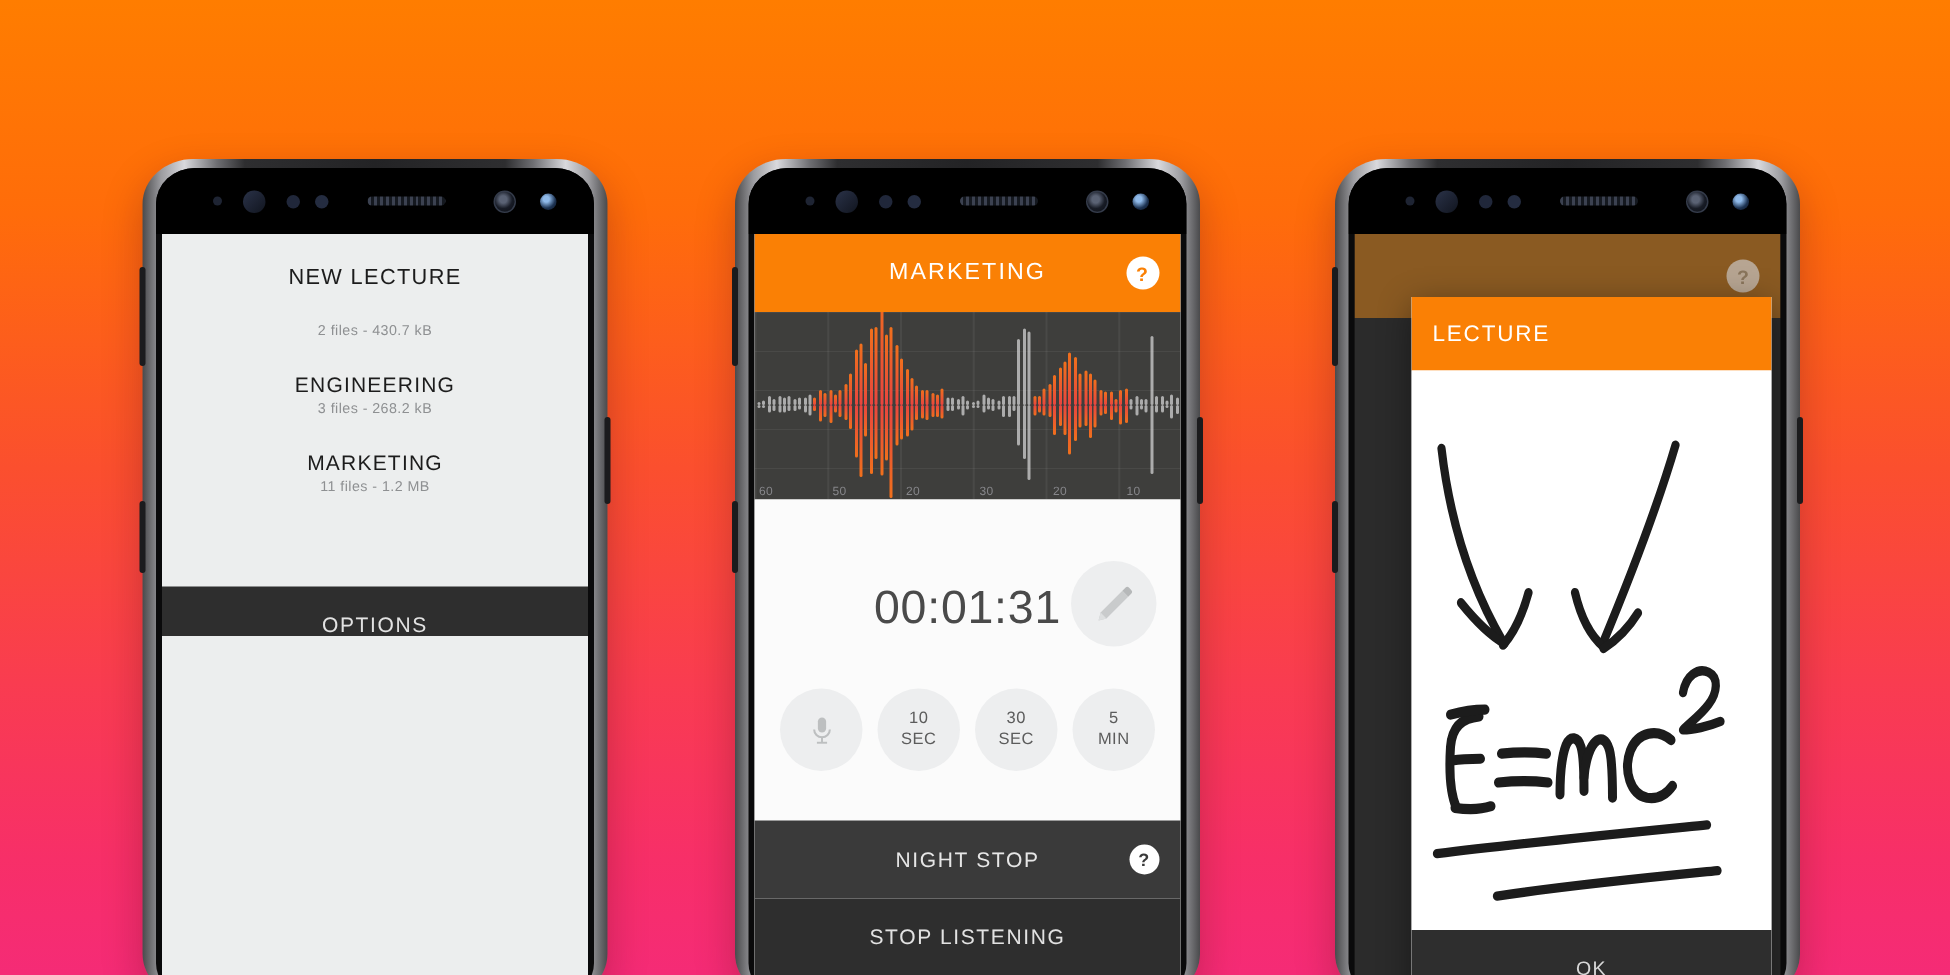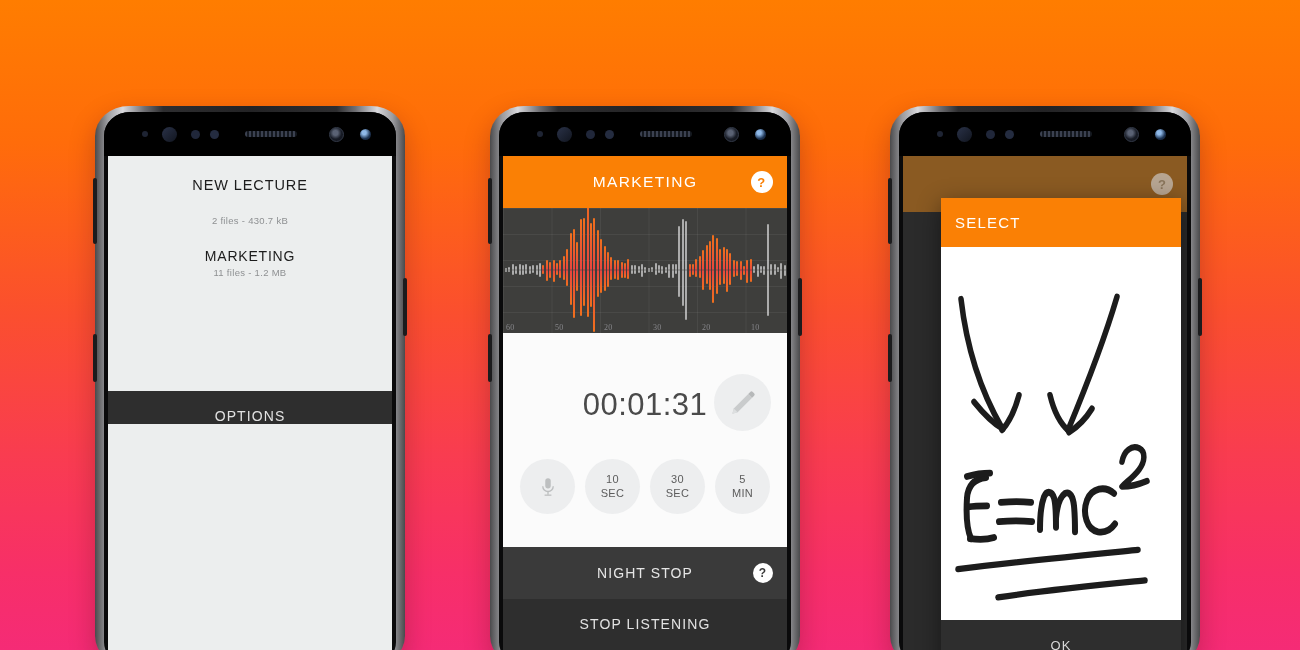--- a/index.html
+++ b/index.html
@@ -117,21 +117,21 @@
       linear-gradient(90deg,rgba(255,255,255,.055) 1px,transparent 1px),
       linear-gradient(180deg,rgba(255,255,255,.055) 1px,transparent 1px);
     background-size:48.5px 26px;
   }
   .wave .bars { position:absolute; left:0; right:0; top:0; bottom:0; }
   .wave .bar { position:absolute; bottom:50%; width:2px; border-radius:1px; }
   .wave .ticks {
     position:absolute; left:0; right:0; bottom:1px; height:12px;
     color:#86868a; font-size:8px; letter-spacing:.2px;
   }
-  .wave .ticks span { position:absolute; bottom:0;font-family:Liberation Serif, serif; }
+  .wave .ticks span { position:absolute; bottom:0; }
   .timerpane {
     background:#FBFBFB; height:214px; position:relative;
   }
   .timer {
     position:absolute; left:0; right:0; top:54px; text-align:center;
     font-size:31px; color:#4a4a4a; letter-spacing:.5px; font-weight:300;
   }
   .pencil {
     position:absolute; right:16px; top:41px;
     width:57px; height:57px; border-radius:50%; background:#EDEEEF;
@@ -206,20 +206,24 @@
     <div class="screen">
 
 
       <div class="list">
         <div class="new-lecture">NEW LECTURE</div>
 
         <div class="lec">
           <div class="lec-meta">2 files - 430.7 kB</div>
         </div>
 
+        <div class="lec">
+          <div class="lec-name">ENGINEERING</div>
+          <div class="lec-meta">3 files - 268.2 kB</div>
+        </div>
 
         <div class="lec">
           <div class="lec-name">MARKETING</div>
           <div class="lec-meta">11 files - 1.2 MB</div>
         </div>
       </div>
 
 
       <div class="options">OPTIONS</div>
     </div>
@@ -488,21 +492,21 @@
     </div>
     <div class="screen">
 
       <div class="dimbar">
         <span class="help">?</span>
       </div>
       <div class="dimbody"></div>
 
       <div class="dialog">
         <div class="dlg-head">
-          <span>SELECT</span>
+          <span>LECTURE</span>
         </div>
         <div class="dlg-canvas">
           <svg width="100%" height="100%" viewBox="0 0 240 330" preserveAspectRatio="none">
             <g fill="none" stroke="#1c1c1c" stroke-linecap="round" stroke-linejoin="round">
 
               <path d="M20 46 C26 92, 40 128, 61 160" stroke-width="5.5"></path>
               <path d="M33 137 C43 148, 54 157, 62 161" stroke-width="5.5"></path>
               <path d="M78 131 C74 144, 68 155, 61 162" stroke-width="5.5"></path>
 
               <path d="M176 44 C162 86, 143 128, 127 162" stroke-width="5.5"></path>

